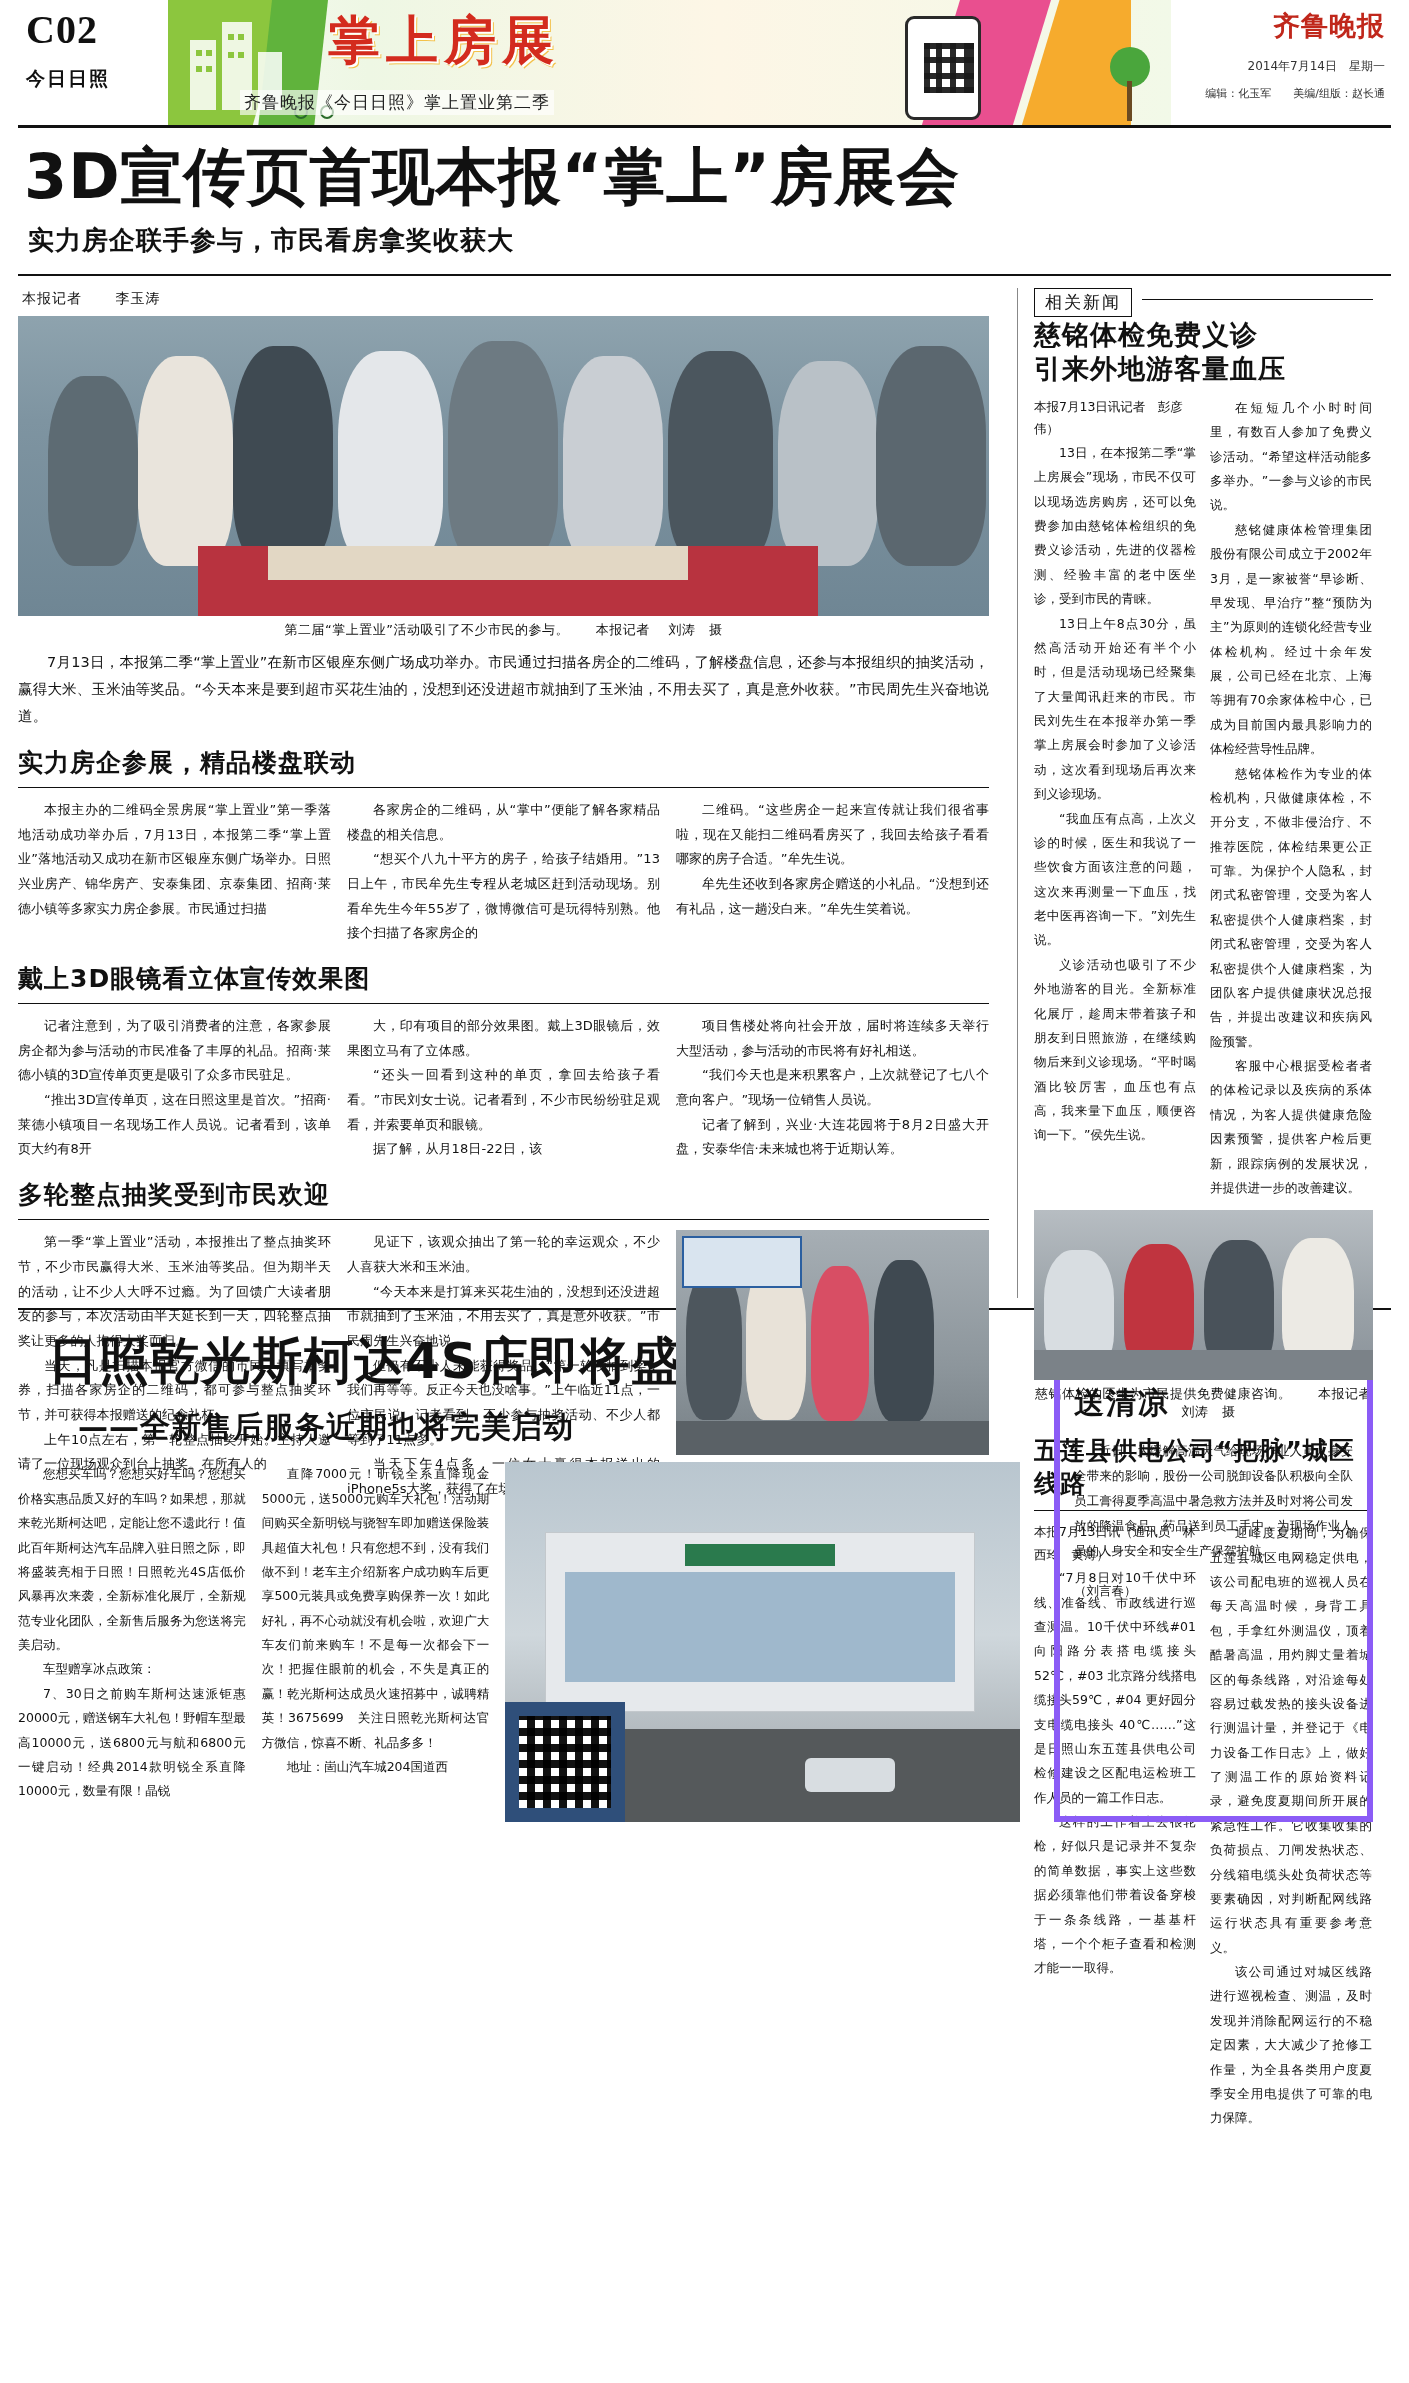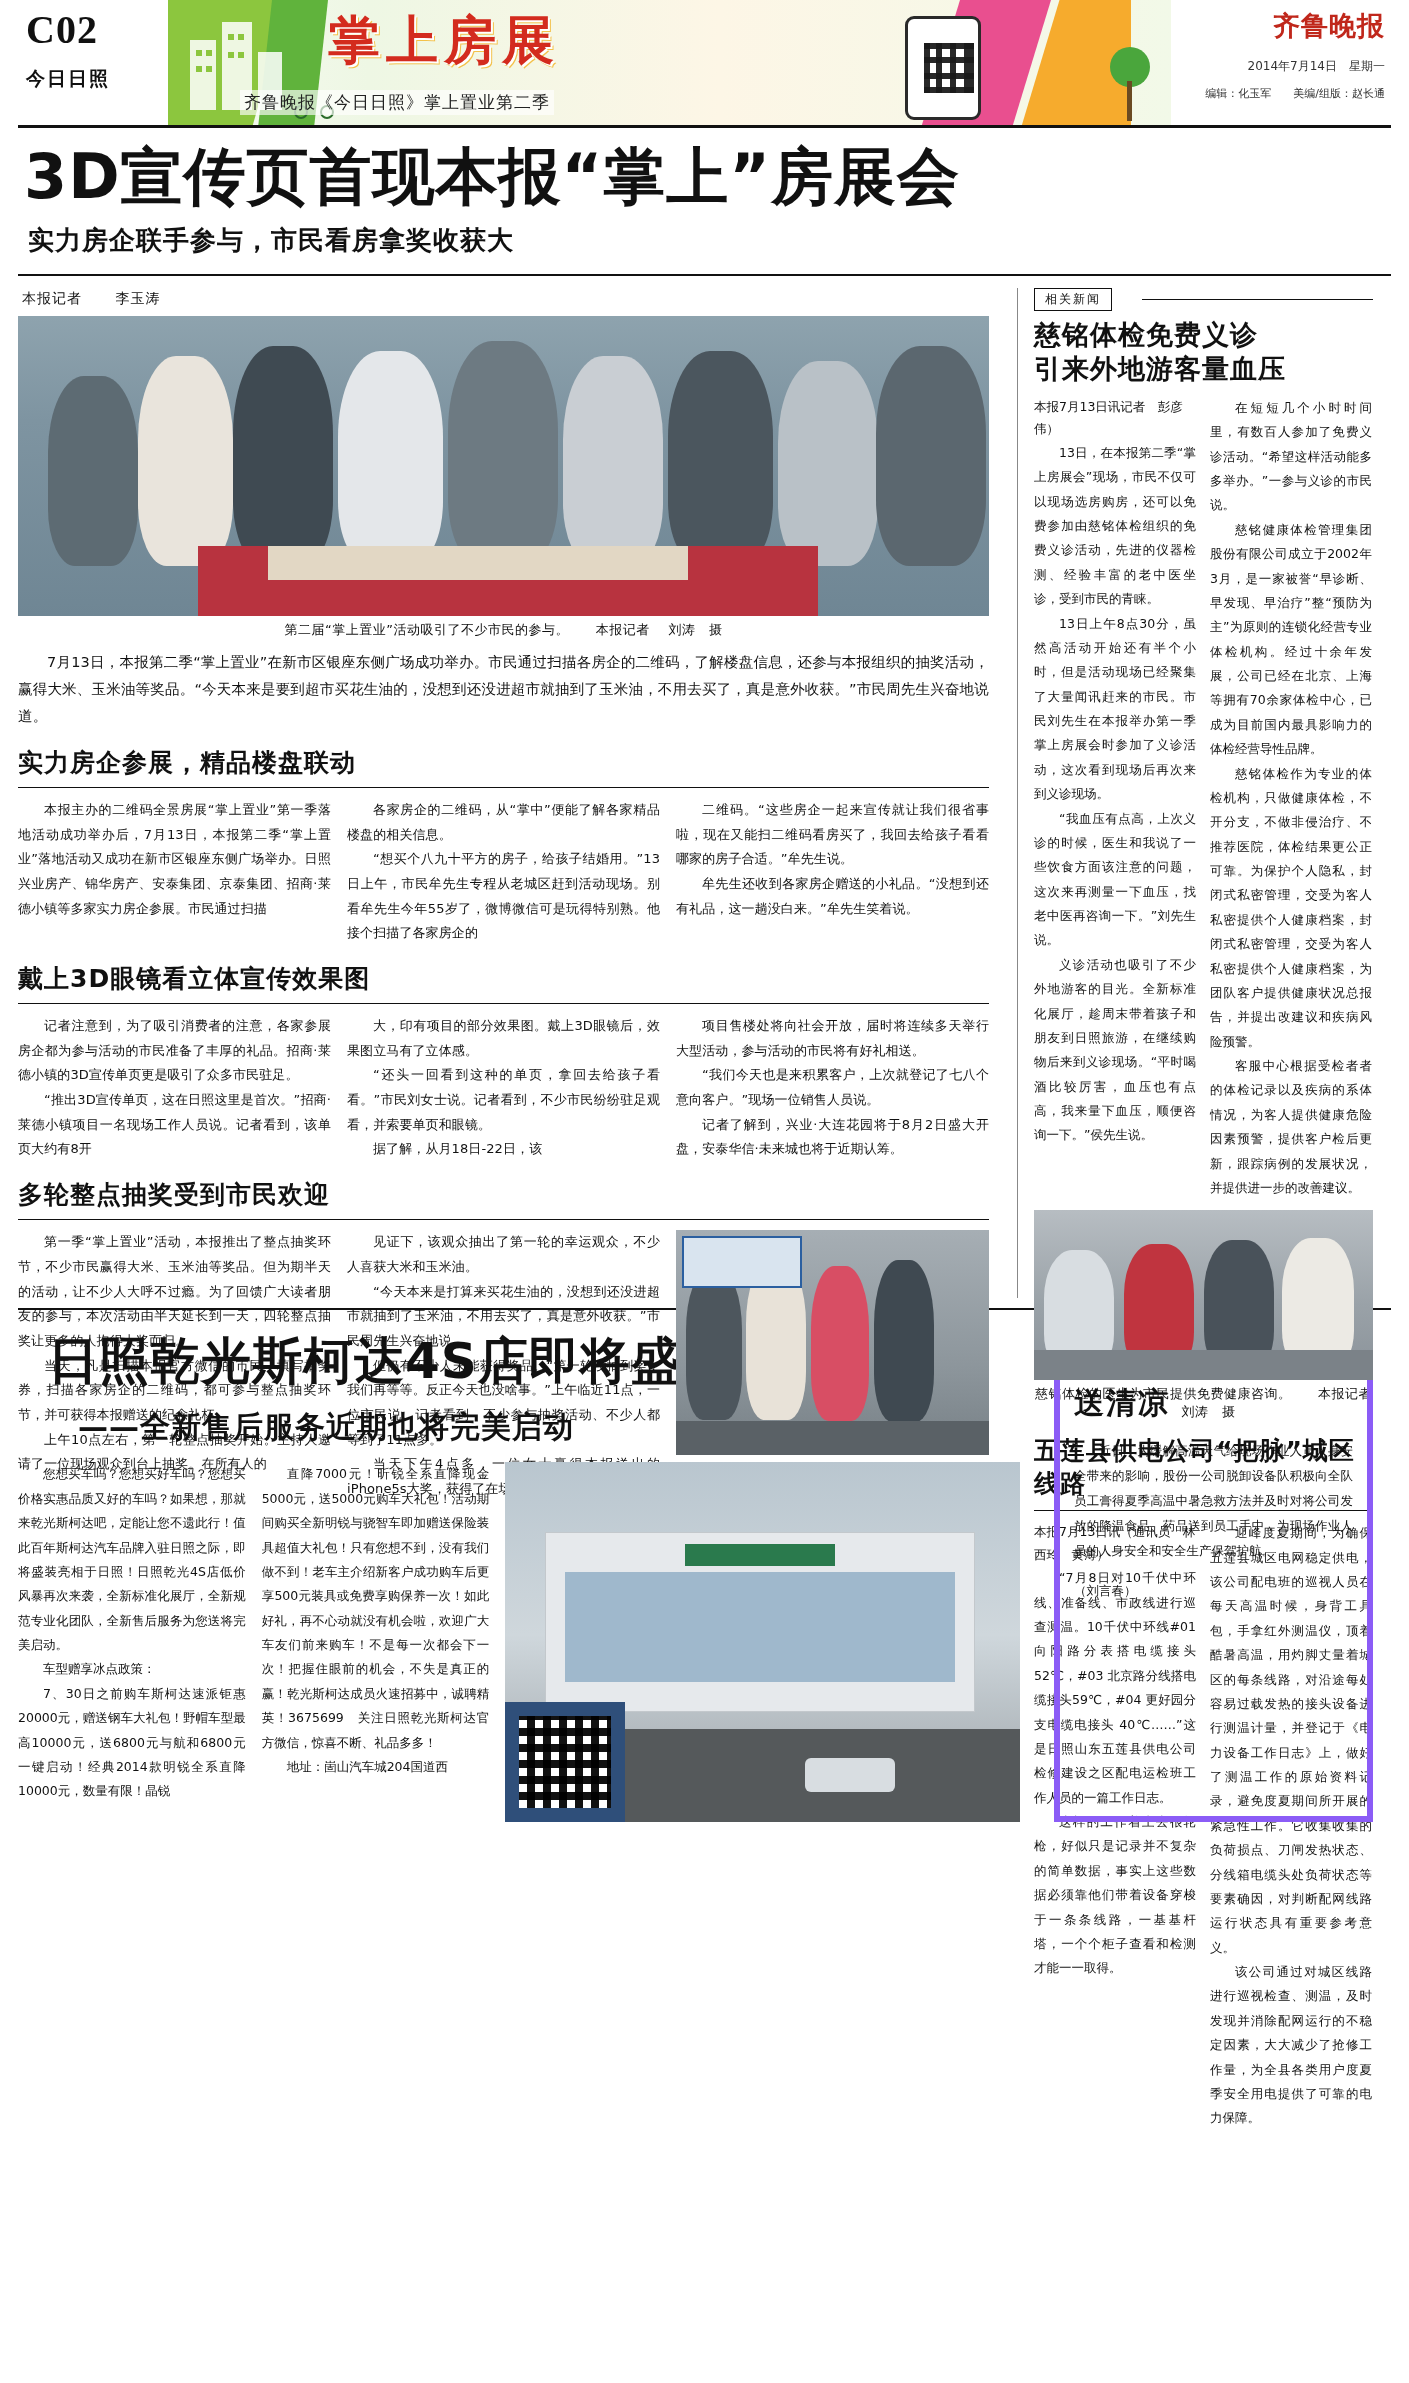--- a/index.html
+++ b/index.html
@@ -173,21 +173,21 @@
   .sec-rule { border-top: 1px solid #111; margin: 4px 0 10px 0; }
 
   .cols3 { display: flex; gap: 16px; }
   .bodytext { font-size: 13px; line-height: 1.9; text-align: justify; text-indent: 2em; letter-spacing: .1px; }
 
   
   .rel-news {
     border: 1px solid #111;
     display: inline-block;
     padding: 2px 10px;
-    font-size: 12px;
+    font-size: 17px;
     letter-spacing: 2px;
     margin-bottom: 8px;
   }
   .rel-wrap { position: relative; height: 22px; margin-bottom: 8px; }
   .rel-wrap .line { position: absolute; left: 108px; right: 0; top: 11px; border-top: 1px solid #111; }
   .r-title {
     font-size: 27px; font-weight: bold; line-height: 1.25; letter-spacing: 1px;
     font-family: "DejaVu Sans", sans-serif; margin: 0 0 10px 0;
   }
   .r-title2 {

